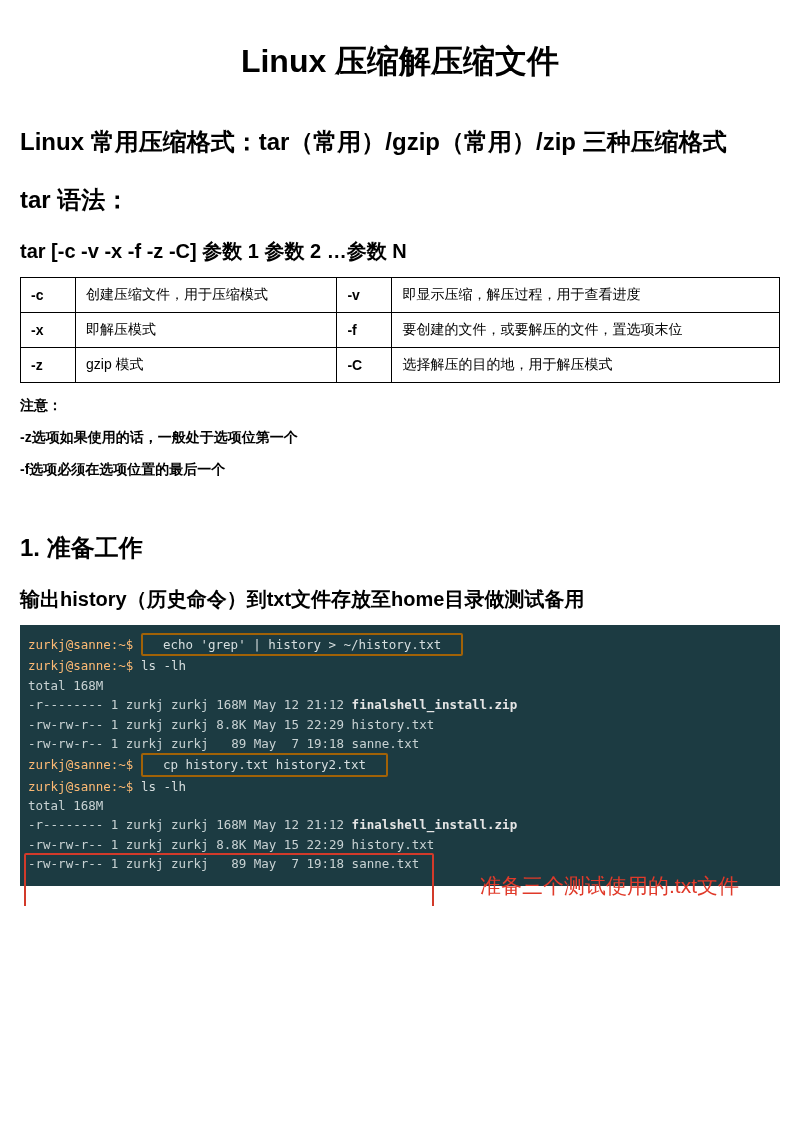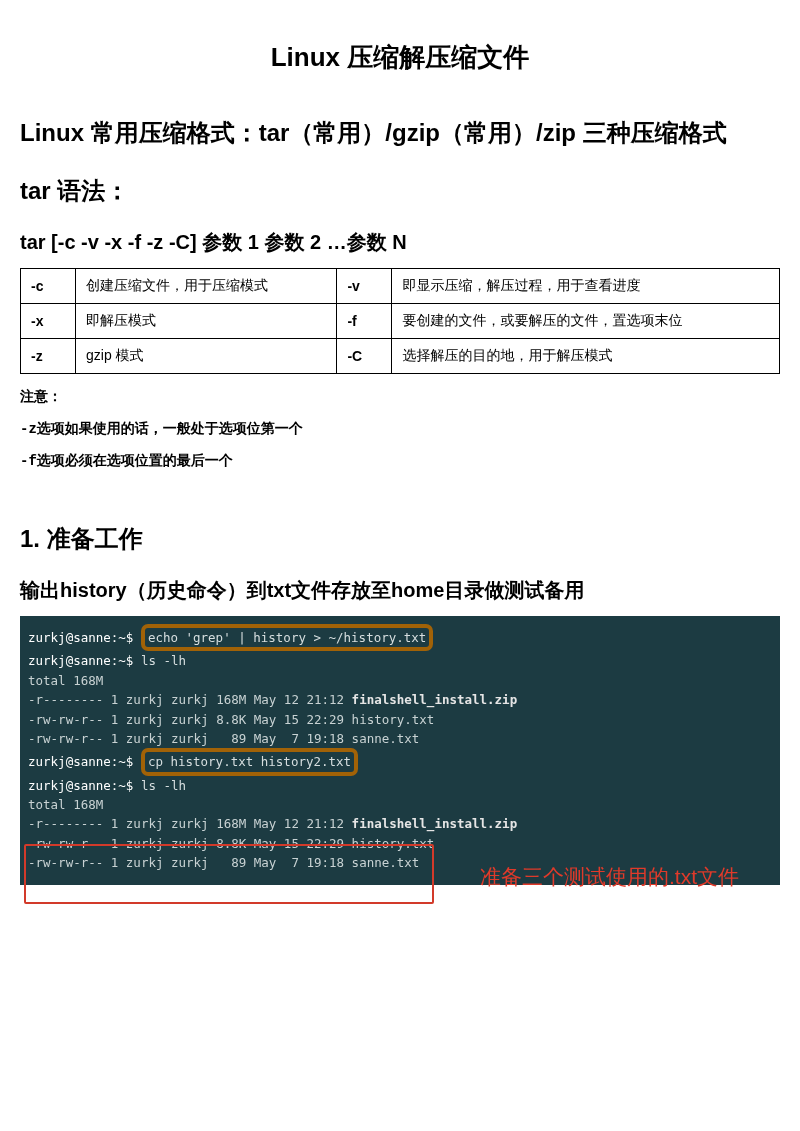--- a/index.html
+++ b/index.html
@@ -5,40 +5,39 @@
     * { box-sizing: border-box; margin: 0; padding: 0; }
     body {
       width: 800px;
       background: #fff;
       font-family: "Microsoft YaHei", "PingFang SC", sans-serif;
       color: #000;
       padding: 40px 20px 20px 20px;
     }
     h1.title {
       text-align: center;
-      font-size: 26px;
+      font-size: 32px;
       font-weight: 700;
       margin-bottom: 40px;
     }
     h2.sub {
       font-size: 24px;
       font-weight: 700;
       margin: 22px 0 20px 0;
       line-height: 1.5;
     }
     p.para {
       font-size: 20px;
       font-weight: 700;
       margin: 12px 0;
     }
     p.note {
       font-size: 14px;
       font-weight: 700;
       margin: 14px 0;
-      font-family: Liberation Mono, monospace;
     }
     table.opts {
       width: 100%;
       border-collapse: collapse;
       margin: 10px 0 14px 0;
       font-size: 14px;
     }
     table.opts td {
       border: 1.5px solid #000;
       padding: 8px 10px;
@@ -55,28 +54,28 @@
       background: #1c3b42;
       color: #c8d2d3;
       font-family: "DejaVu Sans Mono", Consolas, monospace;
       font-size: 12.5px;
       line-height: 1.55;
       padding: 8px 8px 12px 8px;
       position: relative;
       margin-top: 8px;
     }
     .term .line { white-space: pre; position: relative; }
-    .term .prompt { color: #ffffff; }
+    .term .prompt { color: #fdba74; }
     .term .cmd { color: #d6dedf; }
     .term .redfile { color: #e5e5e5; font-weight: 700; }
     .term .box-red {
-      border: 4px solid #a16207;
+      border: 2px solid #a16207;
       display: inline-block;
-      padding: 0 3px;
-      border-radius: 7px;
+      padding: 0 20px;
+      border-radius: 2px;
     }
     .term .big-box {
       border: 2px solid #d23a2a;
       position: absolute;
       border-radius: 2px;
     }
     .term .anno {
       color: #e03a2a;
       position: absolute;
       font-size: 21px;

